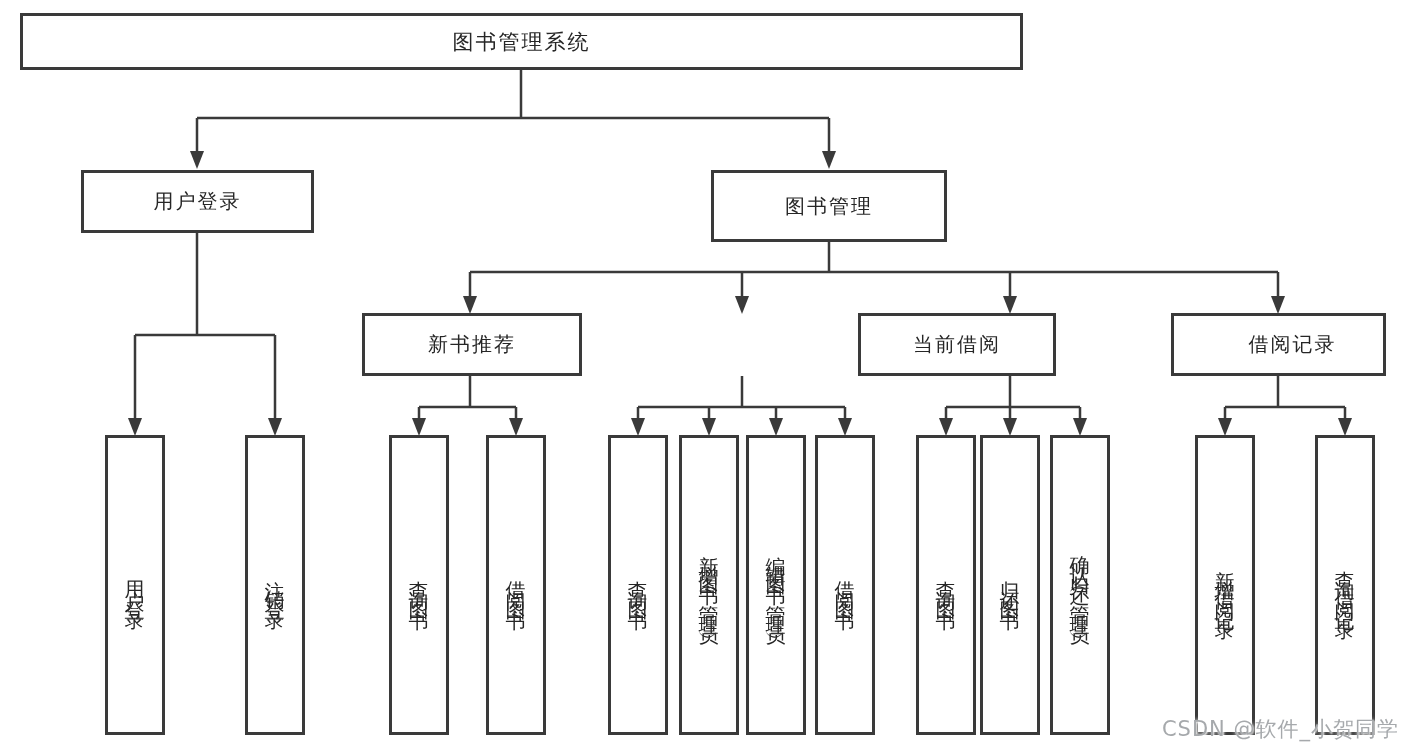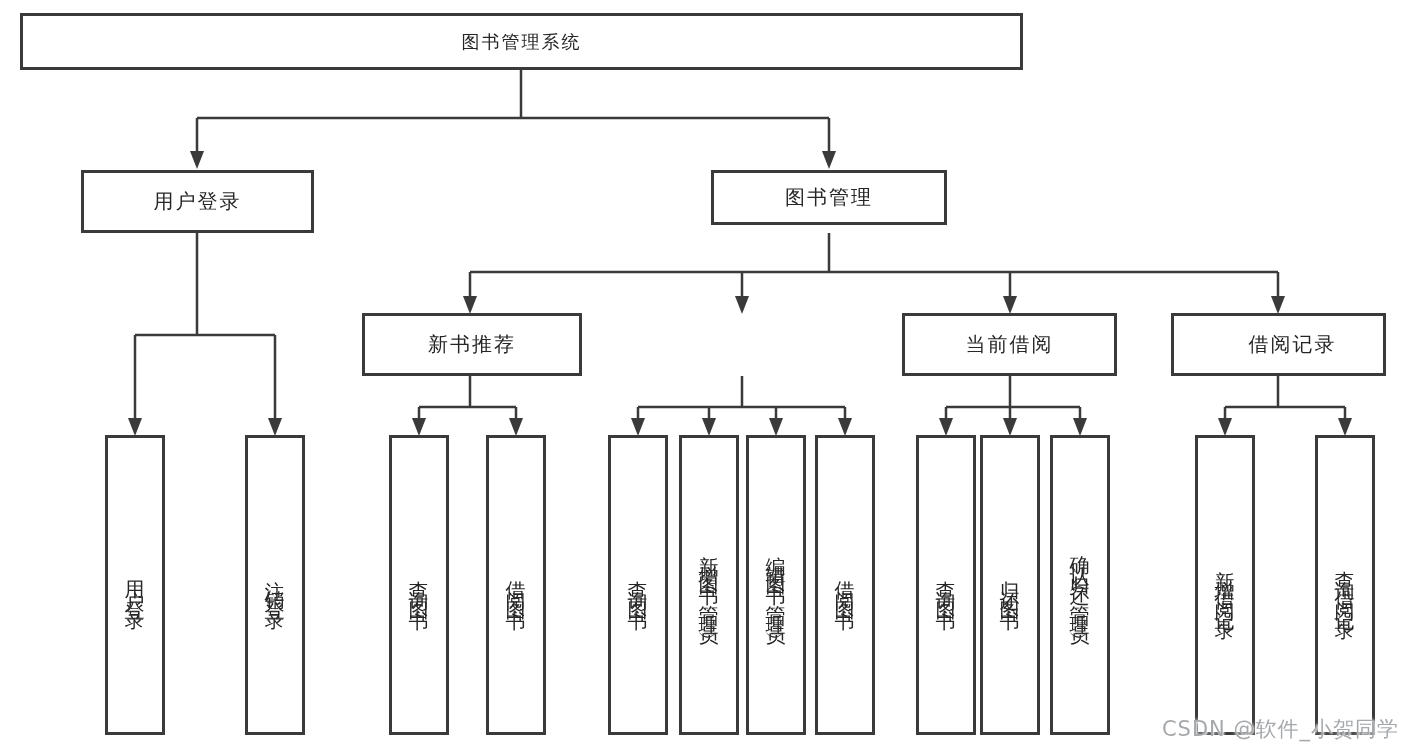--- a/index.html
+++ b/index.html
@@ -33,21 +33,21 @@
     align-items: center;
     justify-content: center;
     color: var(--text);
   }
   .hlabel {
     font-size: 20px;
     letter-spacing: 2px;
     color: var(--text);
     white-space: nowrap;
   }
-  .root-label { font-size: 18px; }
+  .root-label { font-size: 21px; }
 
   .leaf {
     top: 435px;
     width: 60px;
     height: 300px;
   }
   .vlabel {
     writing-mode: vertical-rl;
     text-orientation: mixed;
     font-size: 20px;
@@ -109,28 +109,28 @@
     <polygon class="arrow" points="1338,418 1352,418 1345,436"></polygon>
   </svg>
 
   <div class="box" style="left:20px; top:13px; width:1003px; height:57px;">
     <span class="hlabel root-label">图书管理系统</span>
   </div>
 
   <div class="box" style="left:81px; top:170px; width:233px; height:63px;">
     <span class="hlabel">用户登录</span>
   </div>
-  <div class="box" style="left:711px; top:170px; width:236px; height:55px;">
+  <div class="box" style="left:711px; top:170px; width:236px; height:72px;">
     <span class="hlabel">图书管理</span>
   </div>
 
   <div class="box" style="left:362px; top:313px; width:220px; height:63px;">
     <span class="hlabel">新书推荐</span>
   </div>
-  <div class="box" style="left:902px; top:313px; width:215px; height:63px;">
+  <div class="box" style="left:858px; top:313px; width:198px; height:63px;">
     <span class="hlabel">当前借阅</span>
   </div>
   <div class="box" style="left:1171px; top:313px; width:215px; height:63px;padding-left:28px;">
     <span class="hlabel">借阅记录</span>
   </div>
 
   <div class="box leaf" style="left:105px;">
     <span class="vlabel">用户登录</span>
   </div>
   <div class="box leaf" style="left:245px;">

